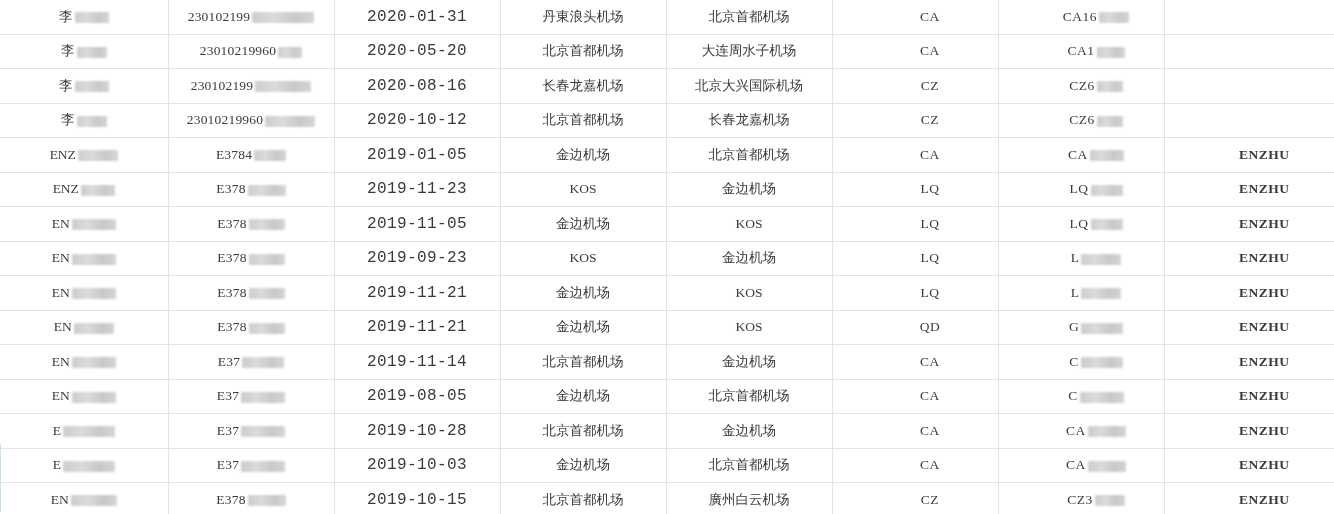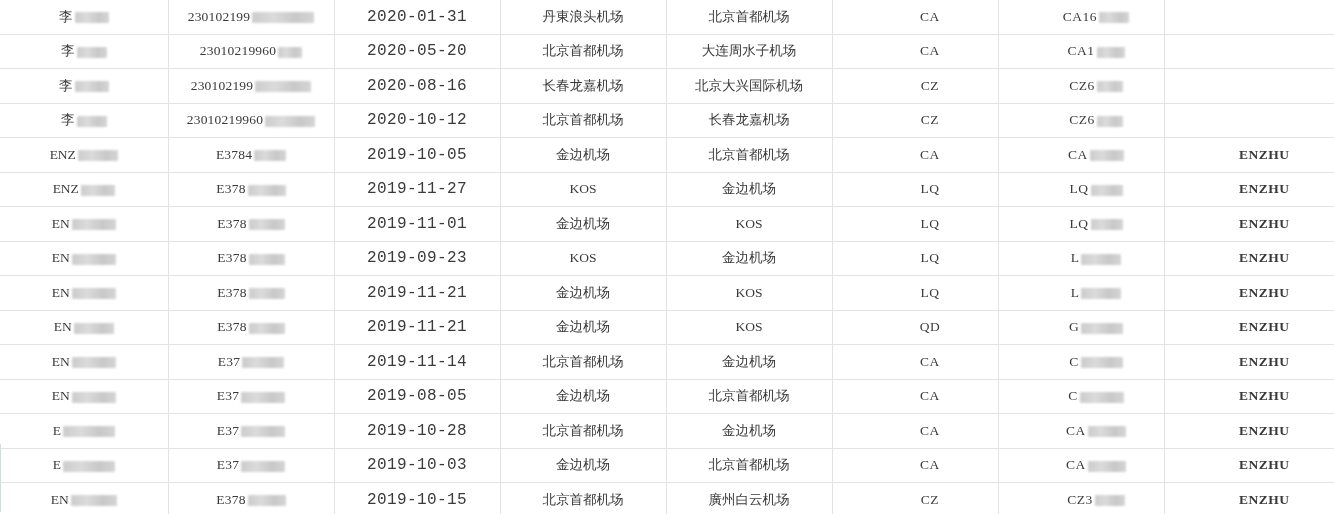--- a/index.html
+++ b/index.html
@@ -134,41 +134,41 @@
           <td><span class="cell-inner date">2020-10-12</span></td>
           <td><span class="cell-inner ">北京首都机场</span></td>
           <td><span class="cell-inner ">长春龙嘉机场</span></td>
           <td><span class="cell-inner code">CZ</span></td>
           <td><span class="cell-inner code">CZ6</span><span class="rd" style="width: 26px;"></span></td>
           <td><span class="cell-inner code"></span></td>
         </tr>
         <tr>
           <td><span class="cell-inner ">ENZ</span><span class="rd" style="width: 40px;"></span></td>
           <td><span class="cell-inner mono">E3784</span><span class="rd" style="width: 32px;"></span></td>
-          <td><span class="cell-inner date">2019-10-05</span></td>
+          <td><span class="cell-inner date">2019-01-05</span></td>
           <td><span class="cell-inner ">金边机场</span></td>
           <td><span class="cell-inner ">北京首都机场</span></td>
           <td><span class="cell-inner code">CA</span></td>
           <td><span class="cell-inner code">CA</span><span class="rd" style="width: 34px;"></span></td>
           <td><span class="cell-inner code">ENZHU</span></td>
         </tr>
         <tr>
           <td><span class="cell-inner ">ENZ</span><span class="rd" style="width: 34px;"></span></td>
           <td><span class="cell-inner mono">E378</span><span class="rd" style="width: 38px;"></span></td>
-          <td><span class="cell-inner date">2019-11-27</span></td>
+          <td><span class="cell-inner date">2019-11-23</span></td>
           <td><span class="cell-inner ">KOS</span></td>
           <td><span class="cell-inner ">金边机场</span></td>
           <td><span class="cell-inner code">LQ</span></td>
           <td><span class="cell-inner code">LQ</span><span class="rd" style="width: 32px;"></span></td>
           <td><span class="cell-inner code">ENZHU</span></td>
         </tr>
         <tr>
           <td><span class="cell-inner ">EN</span><span class="rd" style="width: 44px;"></span></td>
           <td><span class="cell-inner mono">E378</span><span class="rd" style="width: 36px;"></span></td>
-          <td><span class="cell-inner date">2019-11-01</span></td>
+          <td><span class="cell-inner date">2019-11-05</span></td>
           <td><span class="cell-inner ">金边机场</span></td>
           <td><span class="cell-inner ">KOS</span></td>
           <td><span class="cell-inner code">LQ</span></td>
           <td><span class="cell-inner code">LQ</span><span class="rd" style="width: 32px;"></span></td>
           <td><span class="cell-inner code">ENZHU</span></td>
         </tr>
         <tr>
           <td><span class="cell-inner ">EN</span><span class="rd" style="width: 44px;"></span></td>
           <td><span class="cell-inner mono">E378</span><span class="rd" style="width: 36px;"></span></td>
           <td><span class="cell-inner date">2019-09-23</span></td>

